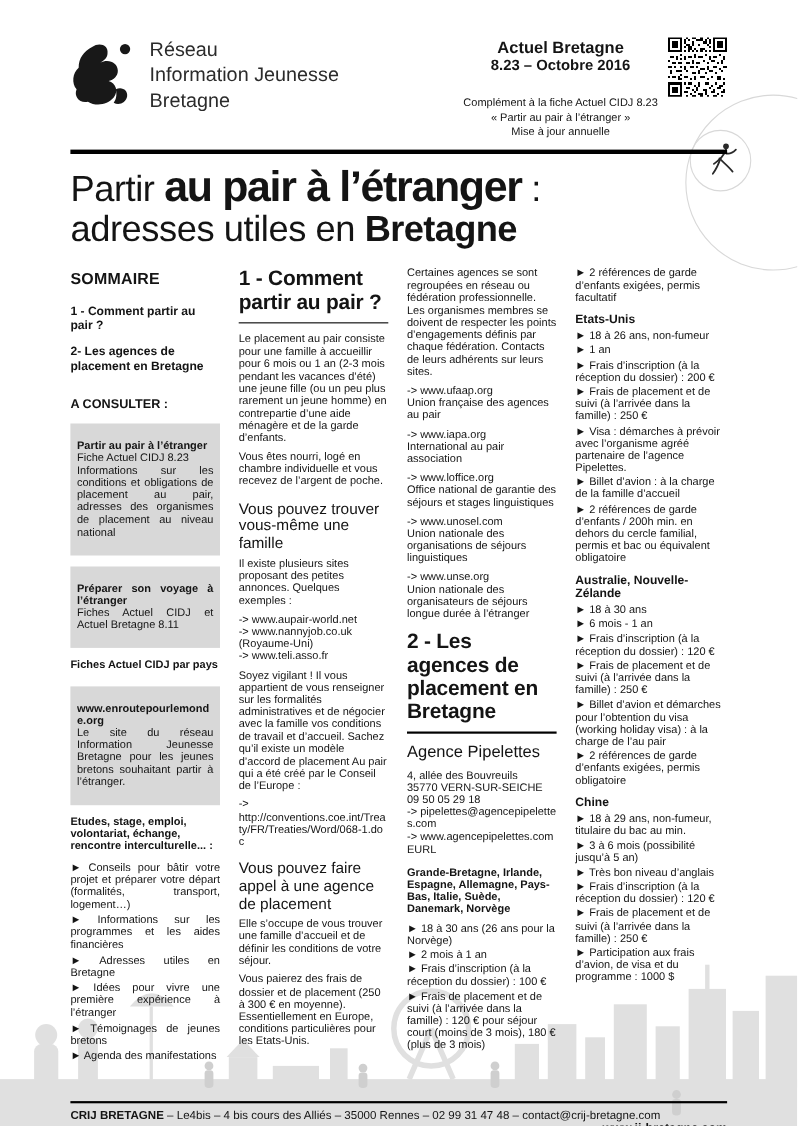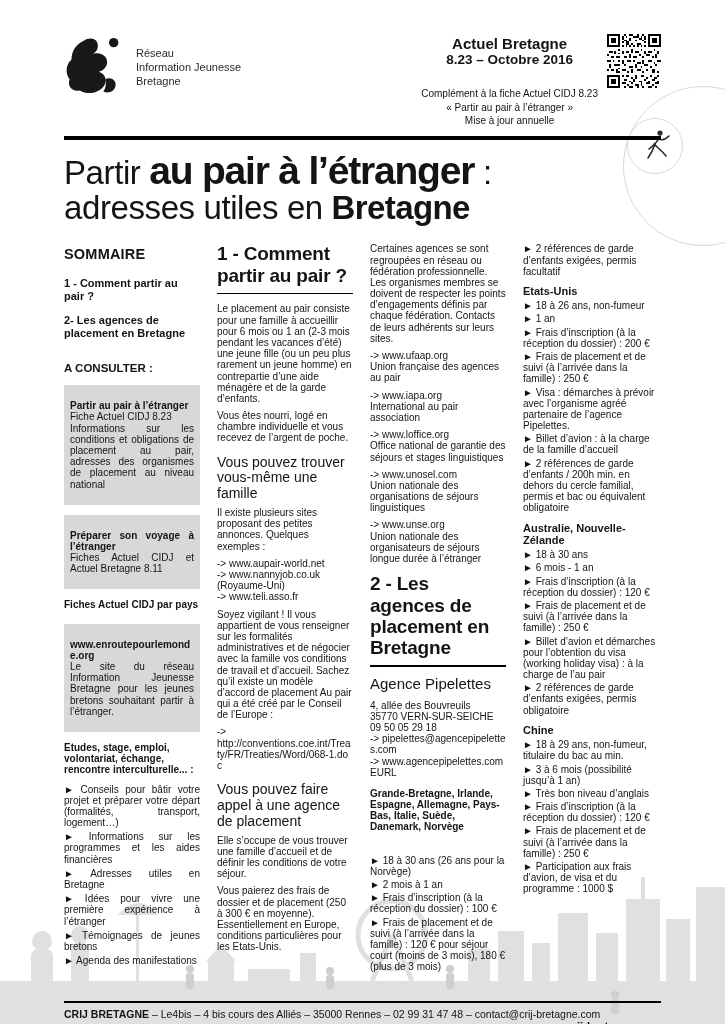--- a/index.html
+++ b/index.html
@@ -16,21 +16,21 @@
   .deco-circle-sm { position:absolute; top:118px; right:42px; width:56px; height:56px;
     border:1px solid #d8d8d8; border-radius:50%; z-index:0; }
   .deco-figure { position:absolute; top:128px; right:54px; z-index:0; }
 
   .content { position:relative; z-index:1; padding:34px 64px 0; }
 
   
   .header { display:flex; justify-content:space-between; align-items:flex-start; }
   .brand { display:flex; align-items:center; gap:12px; }
   .brand-logo { width:60px; height:66px; }
-  .brand-text { font-size:11px; line-height:1.28; color:#2b2b2b; }
+  .brand-text { font-size:18px; line-height:1.28; color:#2b2b2b; }
   .masthead { display:flex; gap:9px; align-items:flex-start; }
   .masthead-text { text-align:center; padding-top:1px; }
   .mh-title { font-weight:bold; font-size:15px; }
   .mh-issue { font-weight:bold; font-size:13.5px; margin-bottom:20px; }
   .mh-small { font-size:10px; line-height:1.35; }
   .qr { width:54px; height:54px; }
 
   .header-rule { height:4px; background:#000; margin-top:8px; }
 
   
@@ -65,21 +65,21 @@
   
   .link-line { margin:0; }
   .link-group { margin:0 0 6px; }
   .link-desc { margin:0; }
   .breakall { word-break:break-all; }
 
   
   .h2-spaced { margin-top:9px; }
   .agency-name { font-size:15px; font-weight:normal; margin:4px 0 7px; }
   .addr { margin:0; }
-  .countries { font-weight:bold; margin:10px 0 22px; }
+  .countries { font-weight:bold; margin:10px 0 6px; }
   .bullet { margin:0 0 2px; }
   .country-h { font-weight:bold; font-size:11px; margin:8px 0 3px; }
 
   
   .footer { position:absolute; left:64px; right:64px; top:1001px; z-index:2; }
   .footer-rule { height:1.5px; background:#000; margin-bottom:5px; }
   .footer-line { margin:0; font-size:10.5px; }
   .footer-line .fb { font-weight:bold; }
   .footer-site { text-align:right; font-weight:bold; font-size:11.3px; margin-top:0; }
   .footer-page { text-align:right; font-size:8.8px; margin-top:1px; color:#333; }
@@ -402,21 +402,21 @@
         <h4 class="country-h">Australie, Nouvelle-Zélande</h4>
         <p class="bullet">► 18 à 30 ans</p>
         <p class="bullet">► 6 mois - 1 an</p>
         <p class="bullet">► Frais d’inscription (à la réception du dossier) : 120 €</p>
         <p class="bullet">► Frais de placement et de suivi (à l’arrivée dans la famille) : 250 €</p>
         <p class="bullet">► Billet d’avion et démarches pour l’obtention du visa (working holiday visa) : à la charge de l’au pair</p>
         <p class="bullet">► 2 références de garde d’enfants exigées, permis obligatoire</p>
 
         <h4 class="country-h">Chine</h4>
         <p class="bullet">► 18 à 29 ans, non-fumeur, titulaire du bac au min.</p>
-        <p class="bullet">► 3 à 6 mois (possibilité jusqu’à 1 an)</p>
+        <p class="bullet">► 3 à 6 mois (possibilité jusqu’à 5 an)</p>
         <p class="bullet">► Très bon niveau d’anglais</p>
         <p class="bullet">► Frais d’inscription (à la réception du dossier) : 120 €</p>
         <p class="bullet">► Frais de placement et de suivi (à l’arrivée dans la famille) : 250 €</p>
         <p class="bullet">► Participation aux frais d’avion, de visa et du programme : 1000 $</p>
       </section>
 
     </div>
   </div>
 
   <footer class="footer">

